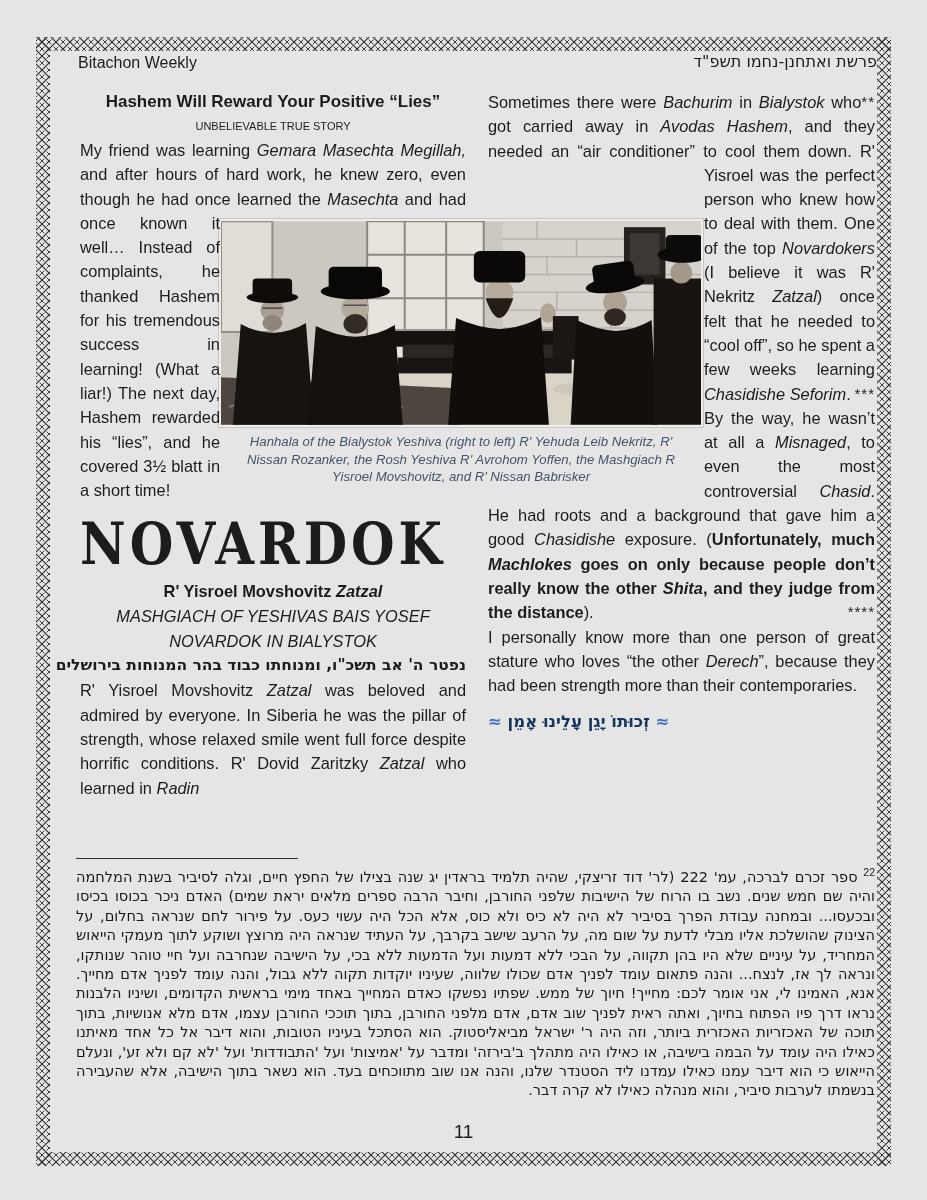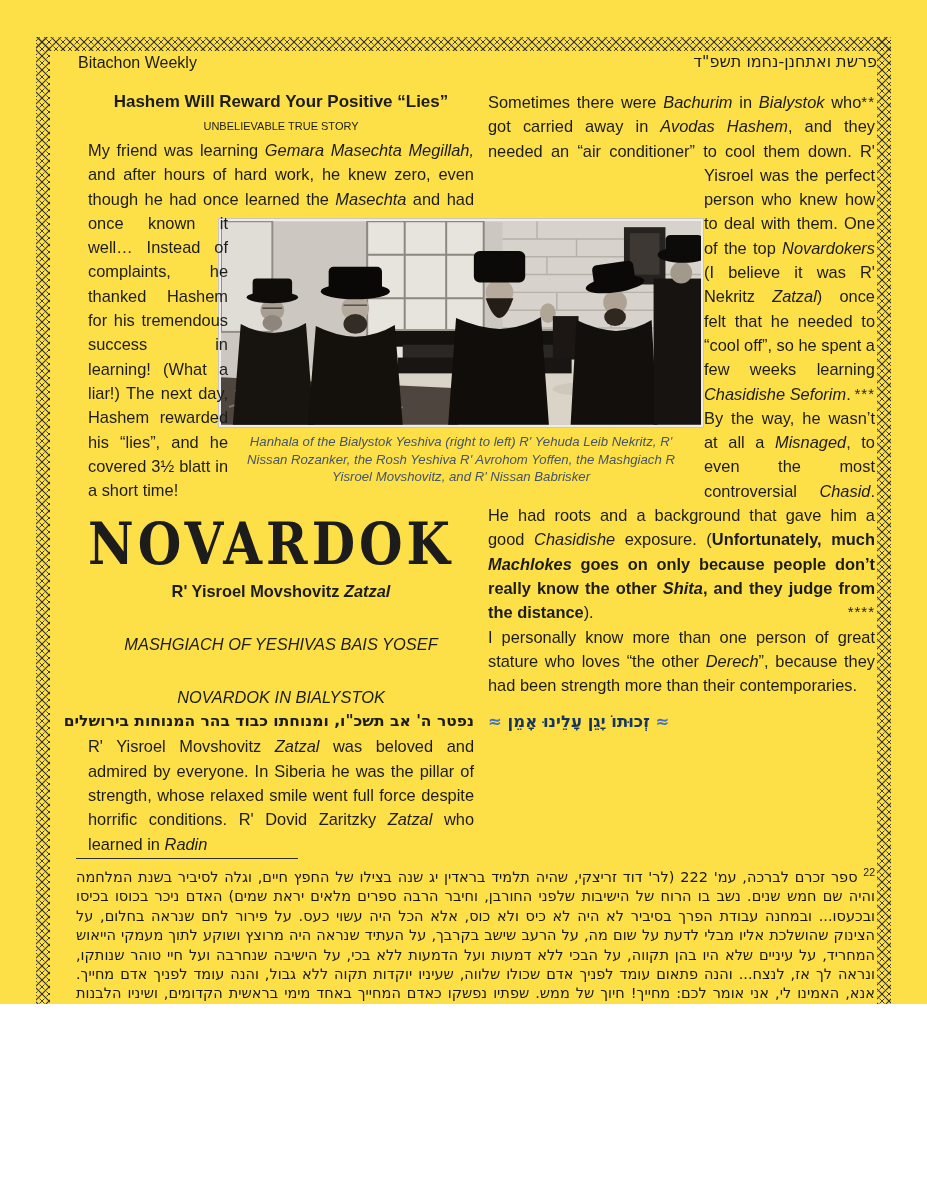--- a/index.html
+++ b/index.html
@@ -1,39 +1,39 @@
 <!DOCTYPE html>
 <html><head>
 <meta charset="utf-8">
 <style>
   html,body{margin:0;padding:0;background:#ffffff;}
-  .page{position:relative;width:927px;height:1004px;background:#fde047;overflow:hidden;
+  .page{position:relative;width:927px;height:1200px;background:#e5e5e5;overflow:hidden;
         font-family:"Liberation Sans",sans-serif;color:#1c1c1c;}
   .border-svg{position:absolute;left:0;top:0;pointer-events:none;}
   .hdr-left{position:absolute;left:78px;top:54px;font-size:16px;}
   .hdr-right{position:absolute;right:50px;top:52px;font-size:16px;direction:rtl;
              font-family:"DejaVu Sans",sans-serif;}
   .col{position:absolute;top:90px;font-size:16.4px;line-height:24.3px;text-align:justify;}
-  #col-left{left:88px;width:386px;}
+  #col-left{left:80px;width:386px;}
   #col-right{left:488px;width:387px;}
   p{margin:0;}
   .title{font-weight:bold;font-size:17px;line-height:24px;text-align:center;}
   .subtitle{font-size:11px;line-height:24px;text-align:center;}
   .wrapR{float:right;width:246px;height:317px;}
   .wrapL{float:left;width:216px;height:317px;}
   .seg-i{font-style:italic}
   .seg-b{font-weight:700}
   .seg-bi{font-weight:700;font-style:italic}
   .seg-sup{vertical-align:super;font-size:11px;line-height:0;}
   .stars{float:right;letter-spacing:1px;font-size:15px;}
   .novardok{font-family:"DejaVu Serif",serif;font-weight:700;font-size:50px;line-height:58px;
             text-align:center;letter-spacing:4px;margin-top:14px;transform:scaleY(1.14);
             transform-origin:50% 60%;white-space:nowrap;}
   .name-line{font-weight:bold;text-align:center;margin-top:5px;line-height:25px;}
-  .role{font-style:italic;text-align:center;line-height:24.5px;margin-top:28px;}
+  .role{font-style:italic;text-align:center;line-height:24.5px;}
   .heb-memorial{font-weight:bold;text-align:center;direction:rtl;white-space:nowrap;
                 font-size:15.5px;line-height:25px;font-family:"DejaVu Sans",sans-serif;}
   figure.photo{position:absolute;left:218px;top:218px;width:486px;margin:0;}
   .photo-frame{border:1px solid #c9c5bf;background:#efede9;padding:2px;line-height:0;}
   .caption{font-style:italic;color:#44546A;font-size:13.2px;line-height:17.6px;
            text-align:center;margin:5px auto 0;max-width:446px;}
   .blessing{text-align:left;margin-top:13px;font-weight:bold;font-size:16.5px;color:#17365D;
             direction:rtl;white-space:nowrap;font-family:"DejaVu Sans",sans-serif;}
   .blessing .approx{color:#4472C4;font-family:"DejaVu Sans",sans-serif;}
   .footnote{position:absolute;left:76px;top:858px;width:799px;}

